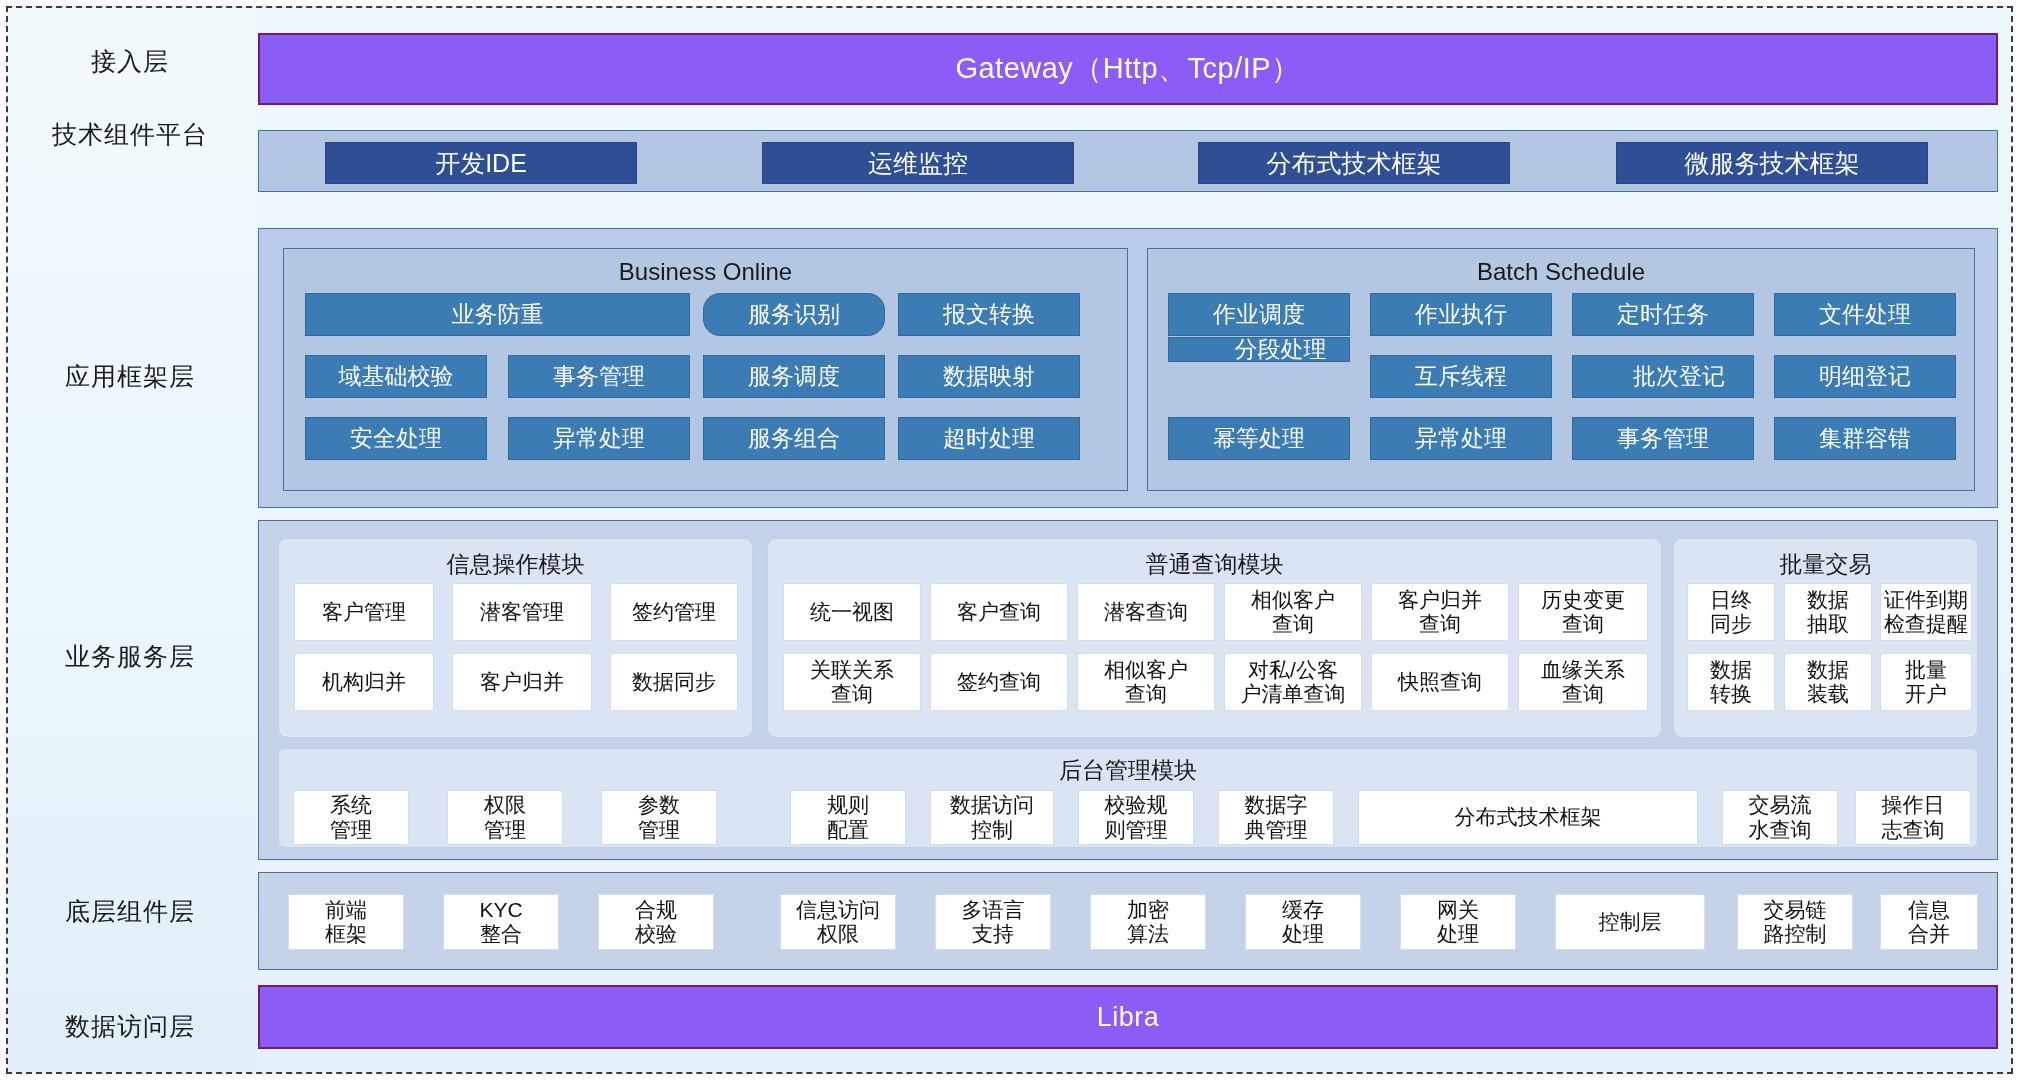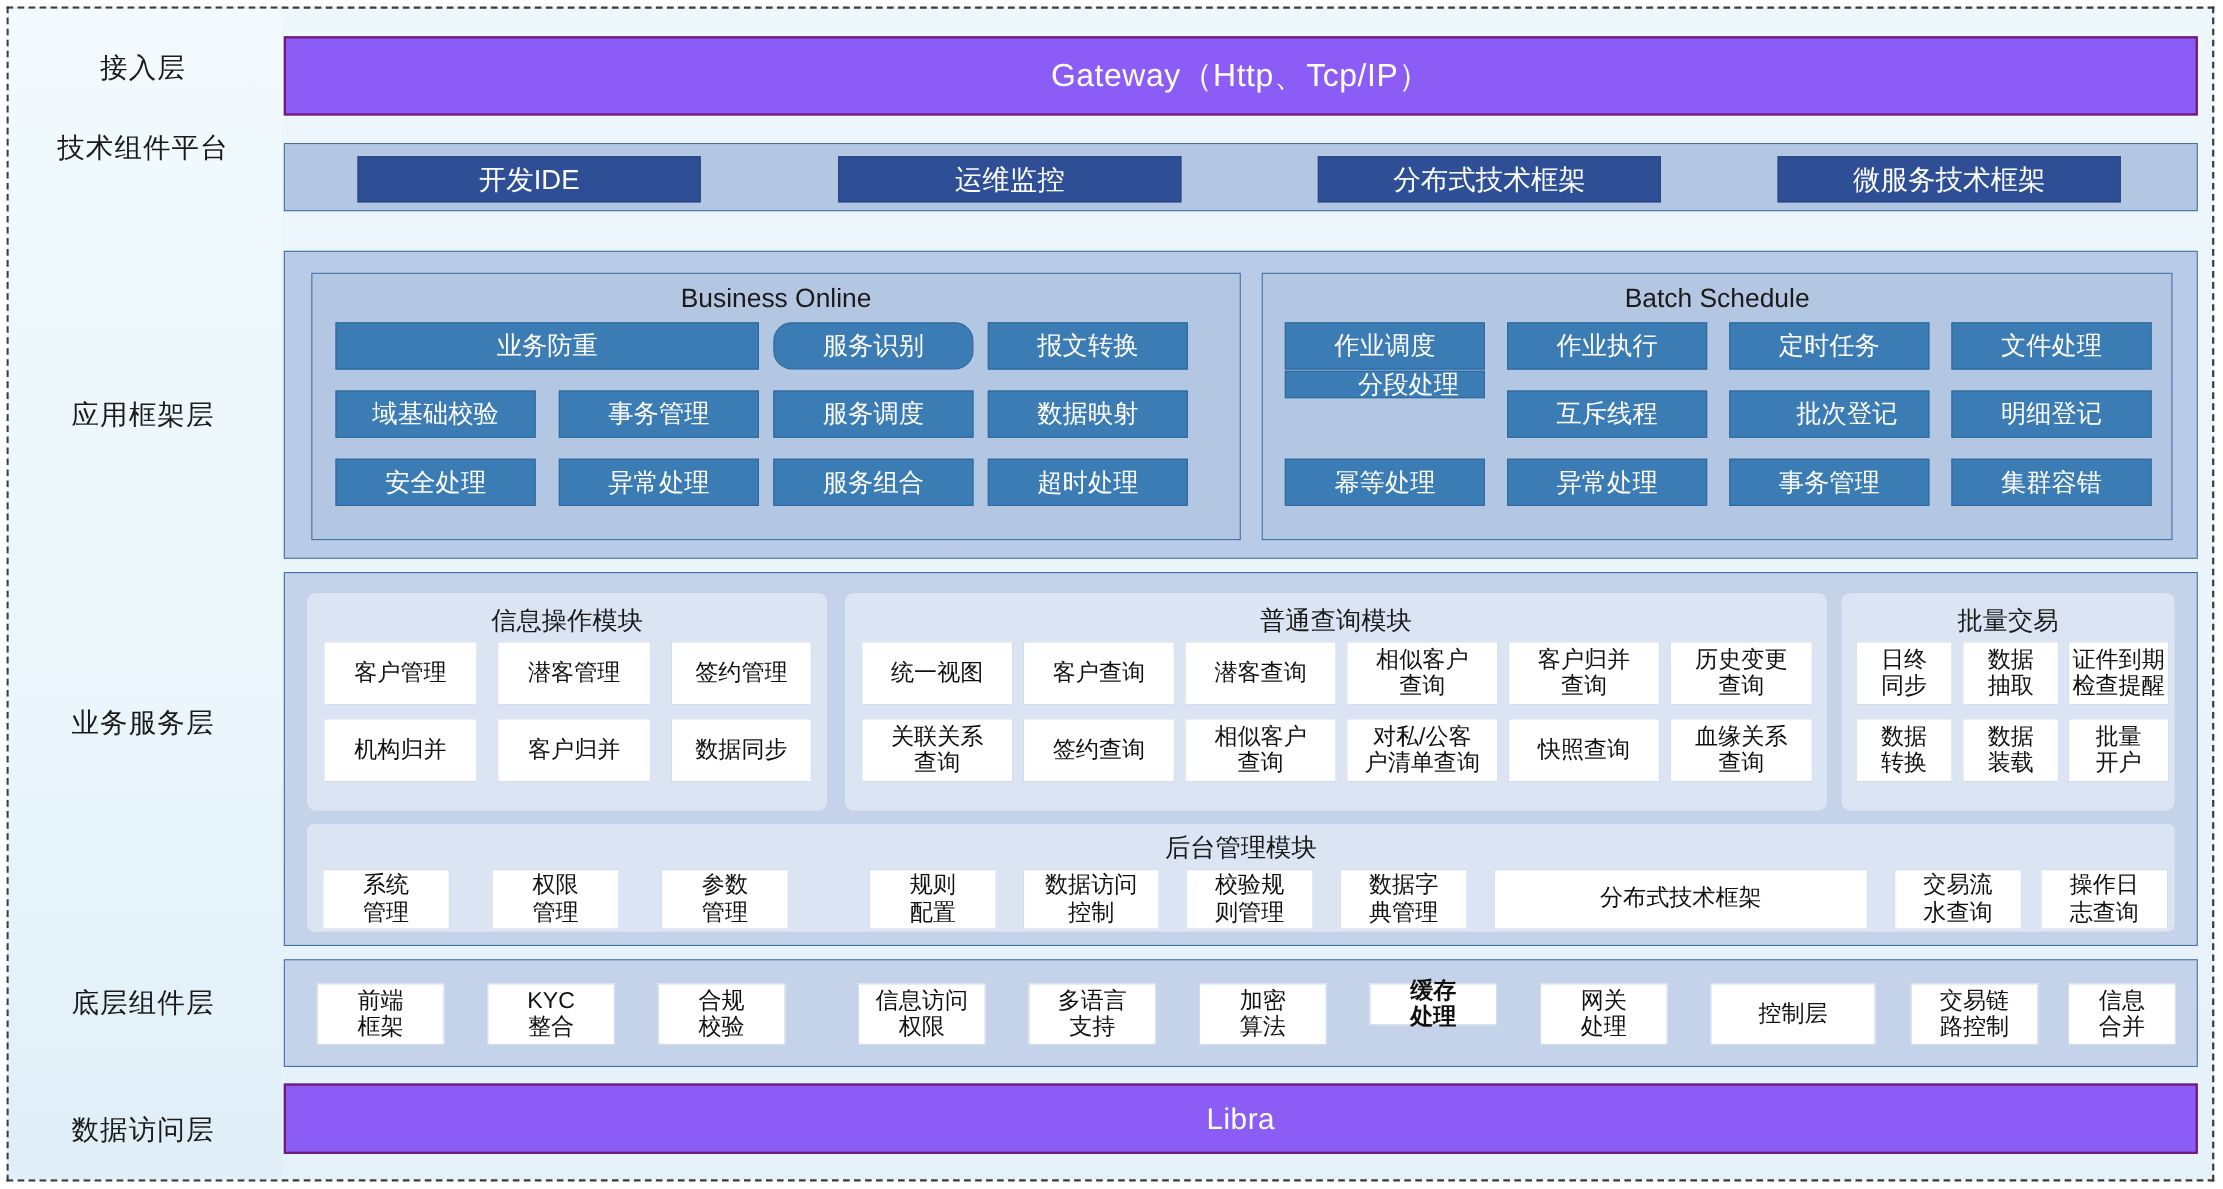--- a/index.html
+++ b/index.html
@@ -240,20 +240,20 @@
   <div class="white-chip" style="left:1722px; top:790px; width:116px; height:55px;">交易流<br>水查询</div>
   <div class="white-chip" style="left:1855px; top:790px; width:116px; height:55px;">操作日<br>志查询</div>
 
   <div class="comp-panel" style="left:258px; top:872px; width:1740px; height:98px;"></div>
   <div class="white-chip" style="left:288px; top:894px; width:116px; height:56px;">前端<br>框架</div>
   <div class="white-chip" style="left:443px; top:894px; width:116px; height:56px;">KYC<br>整合</div>
   <div class="white-chip" style="left:598px; top:894px; width:116px; height:56px;">合规<br>校验</div>
   <div class="white-chip" style="left:780px; top:894px; width:116px; height:56px;">信息访问<br>权限</div>
   <div class="white-chip" style="left:935px; top:894px; width:116px; height:56px;">多语言<br>支持</div>
   <div class="white-chip" style="left:1090px; top:894px; width:116px; height:56px;">加密<br>算法</div>
-  <div class="white-chip" style="left:1245px; top:894px; width:116px; height:38px;font-weight:bold;">缓存<br>处理</div>
+  <div class="white-chip" style="left:1245px; top:894px; width:116px; height:56px;">缓存<br>处理</div>
   <div class="white-chip" style="left:1400px; top:894px; width:116px; height:56px;">网关<br>处理</div>
   <div class="white-chip" style="left:1555px; top:894px; width:150px; height:56px;">控制层</div>
   <div class="white-chip" style="left:1737px; top:894px; width:116px; height:56px;">交易链<br>路控制</div>
   <div class="white-chip" style="left:1880px; top:894px; width:98px; height:56px;">信息<br>合并</div>
 
   <div class="teal-bar" style="left:258px; top:985px; width:1740px; height:64px; font-size:27px;">Libra</div>
 </div>
 
 </body></html>

